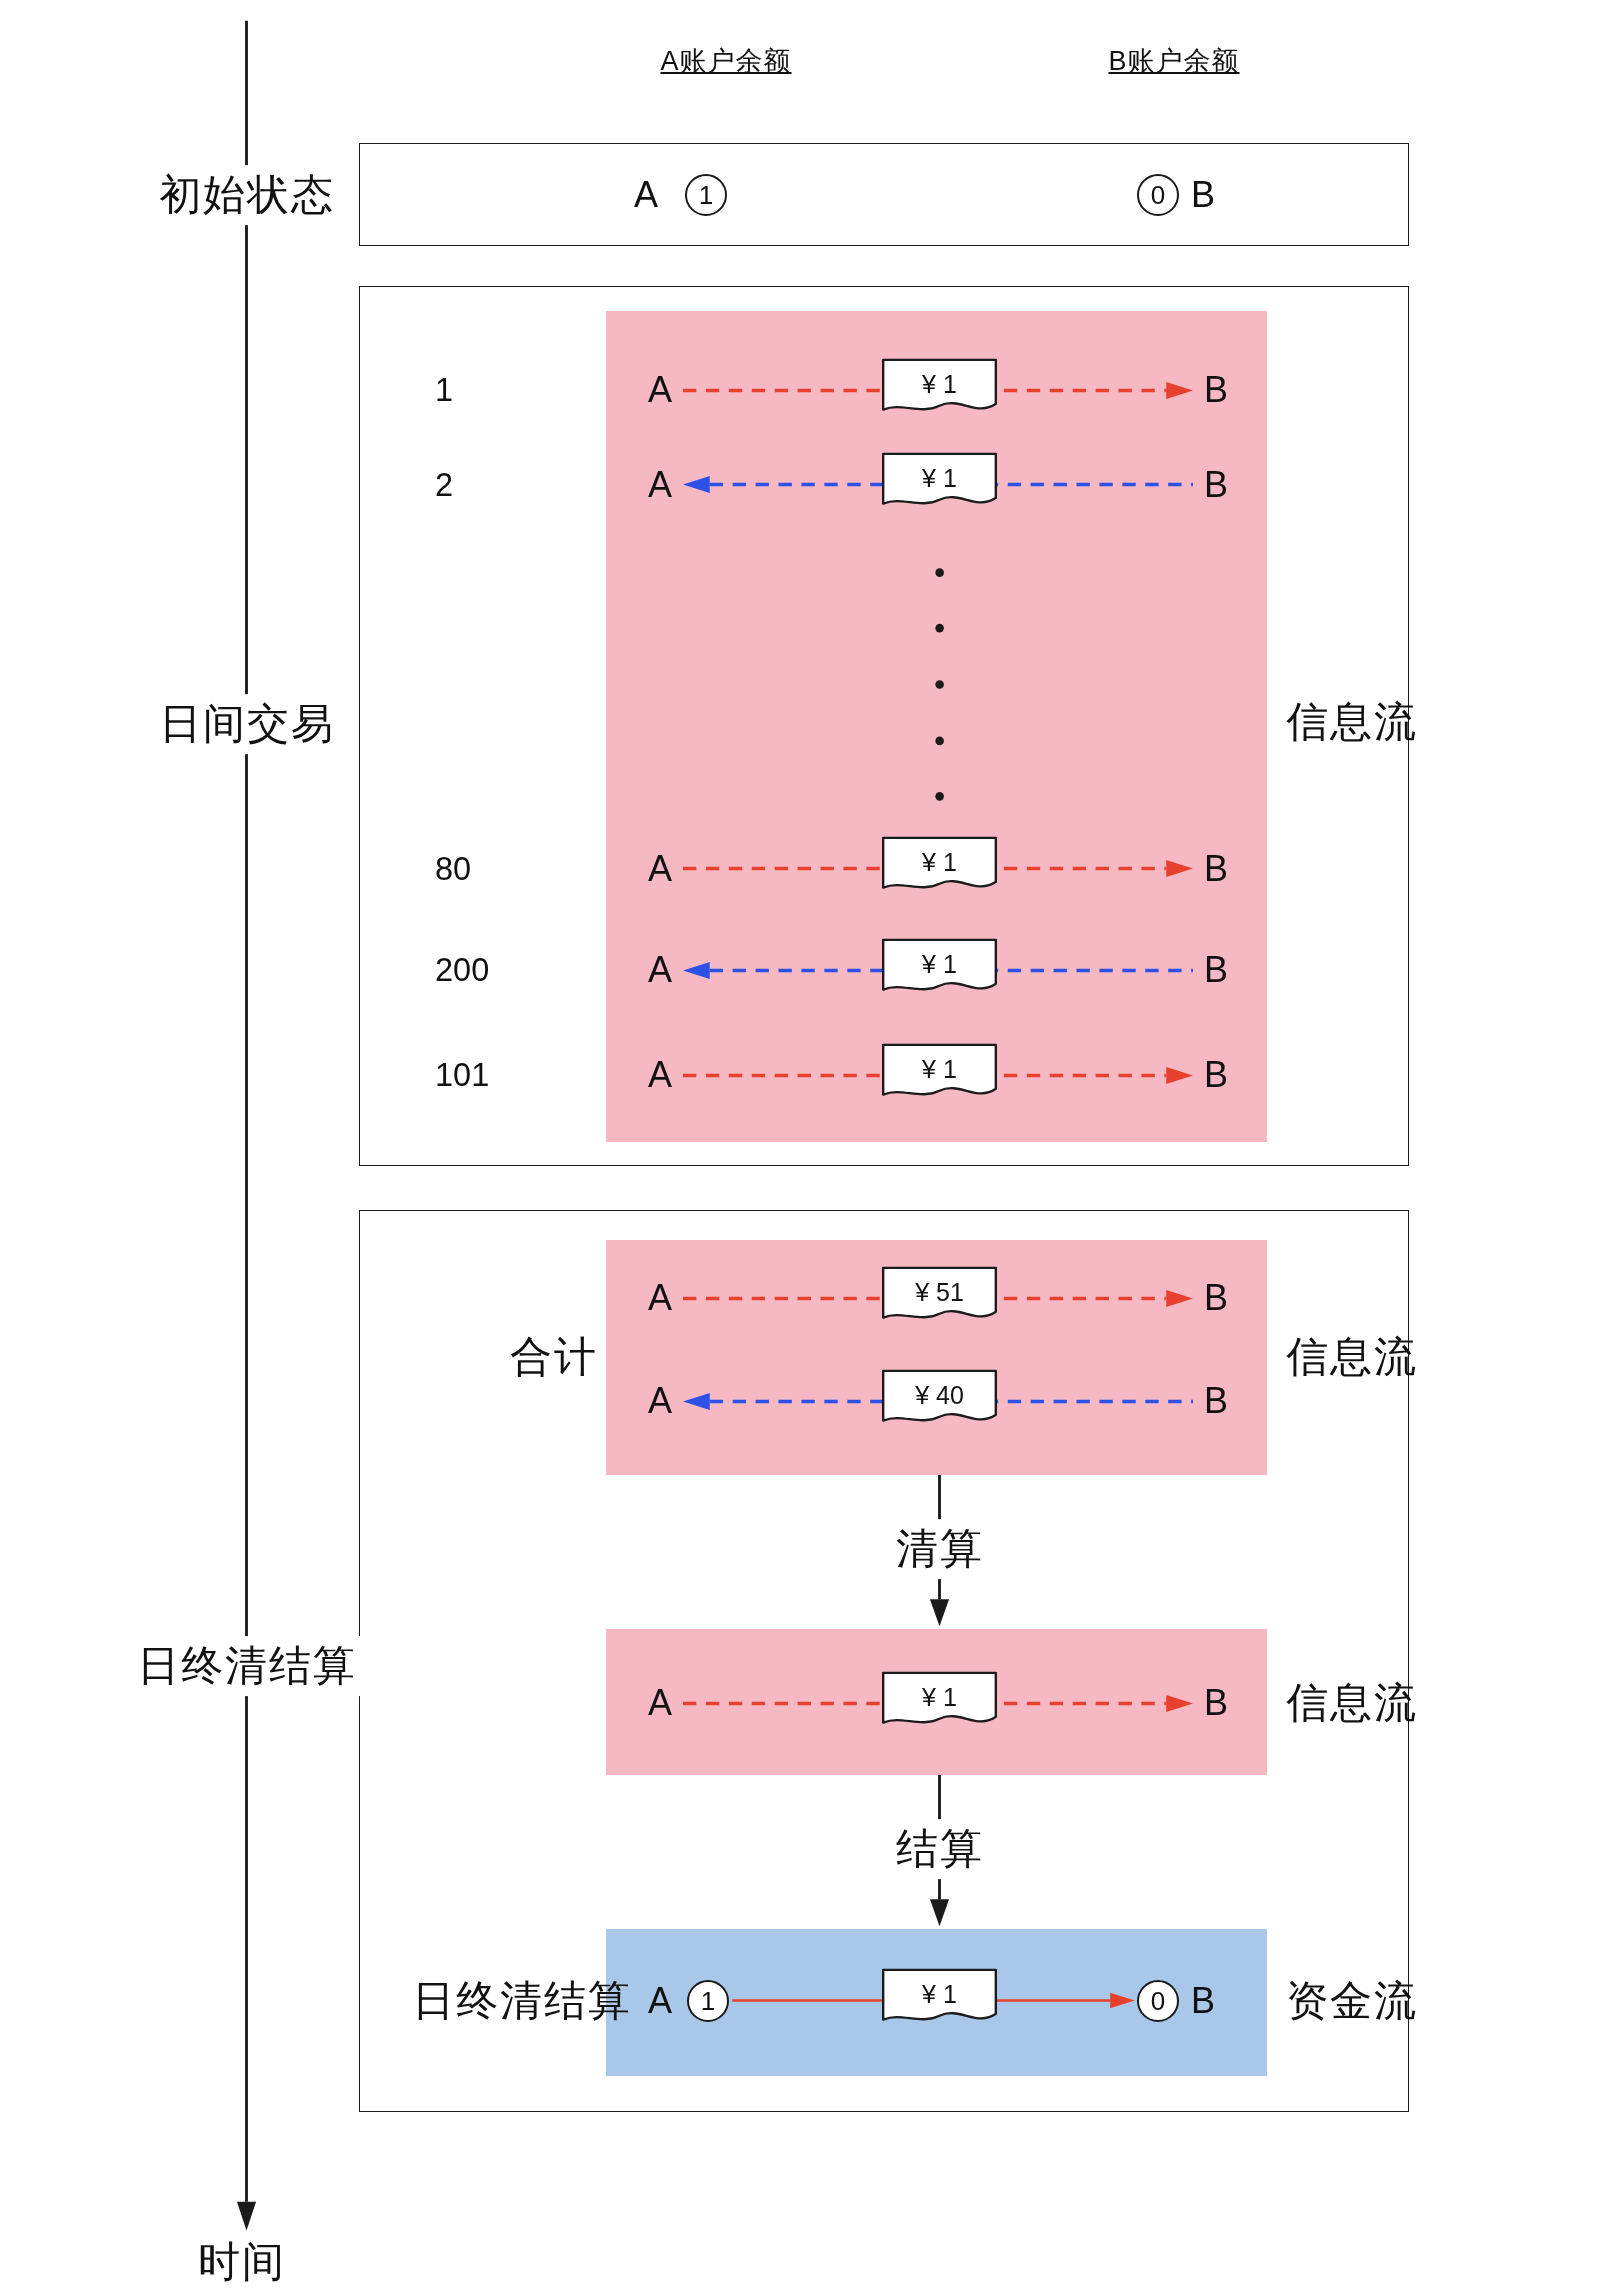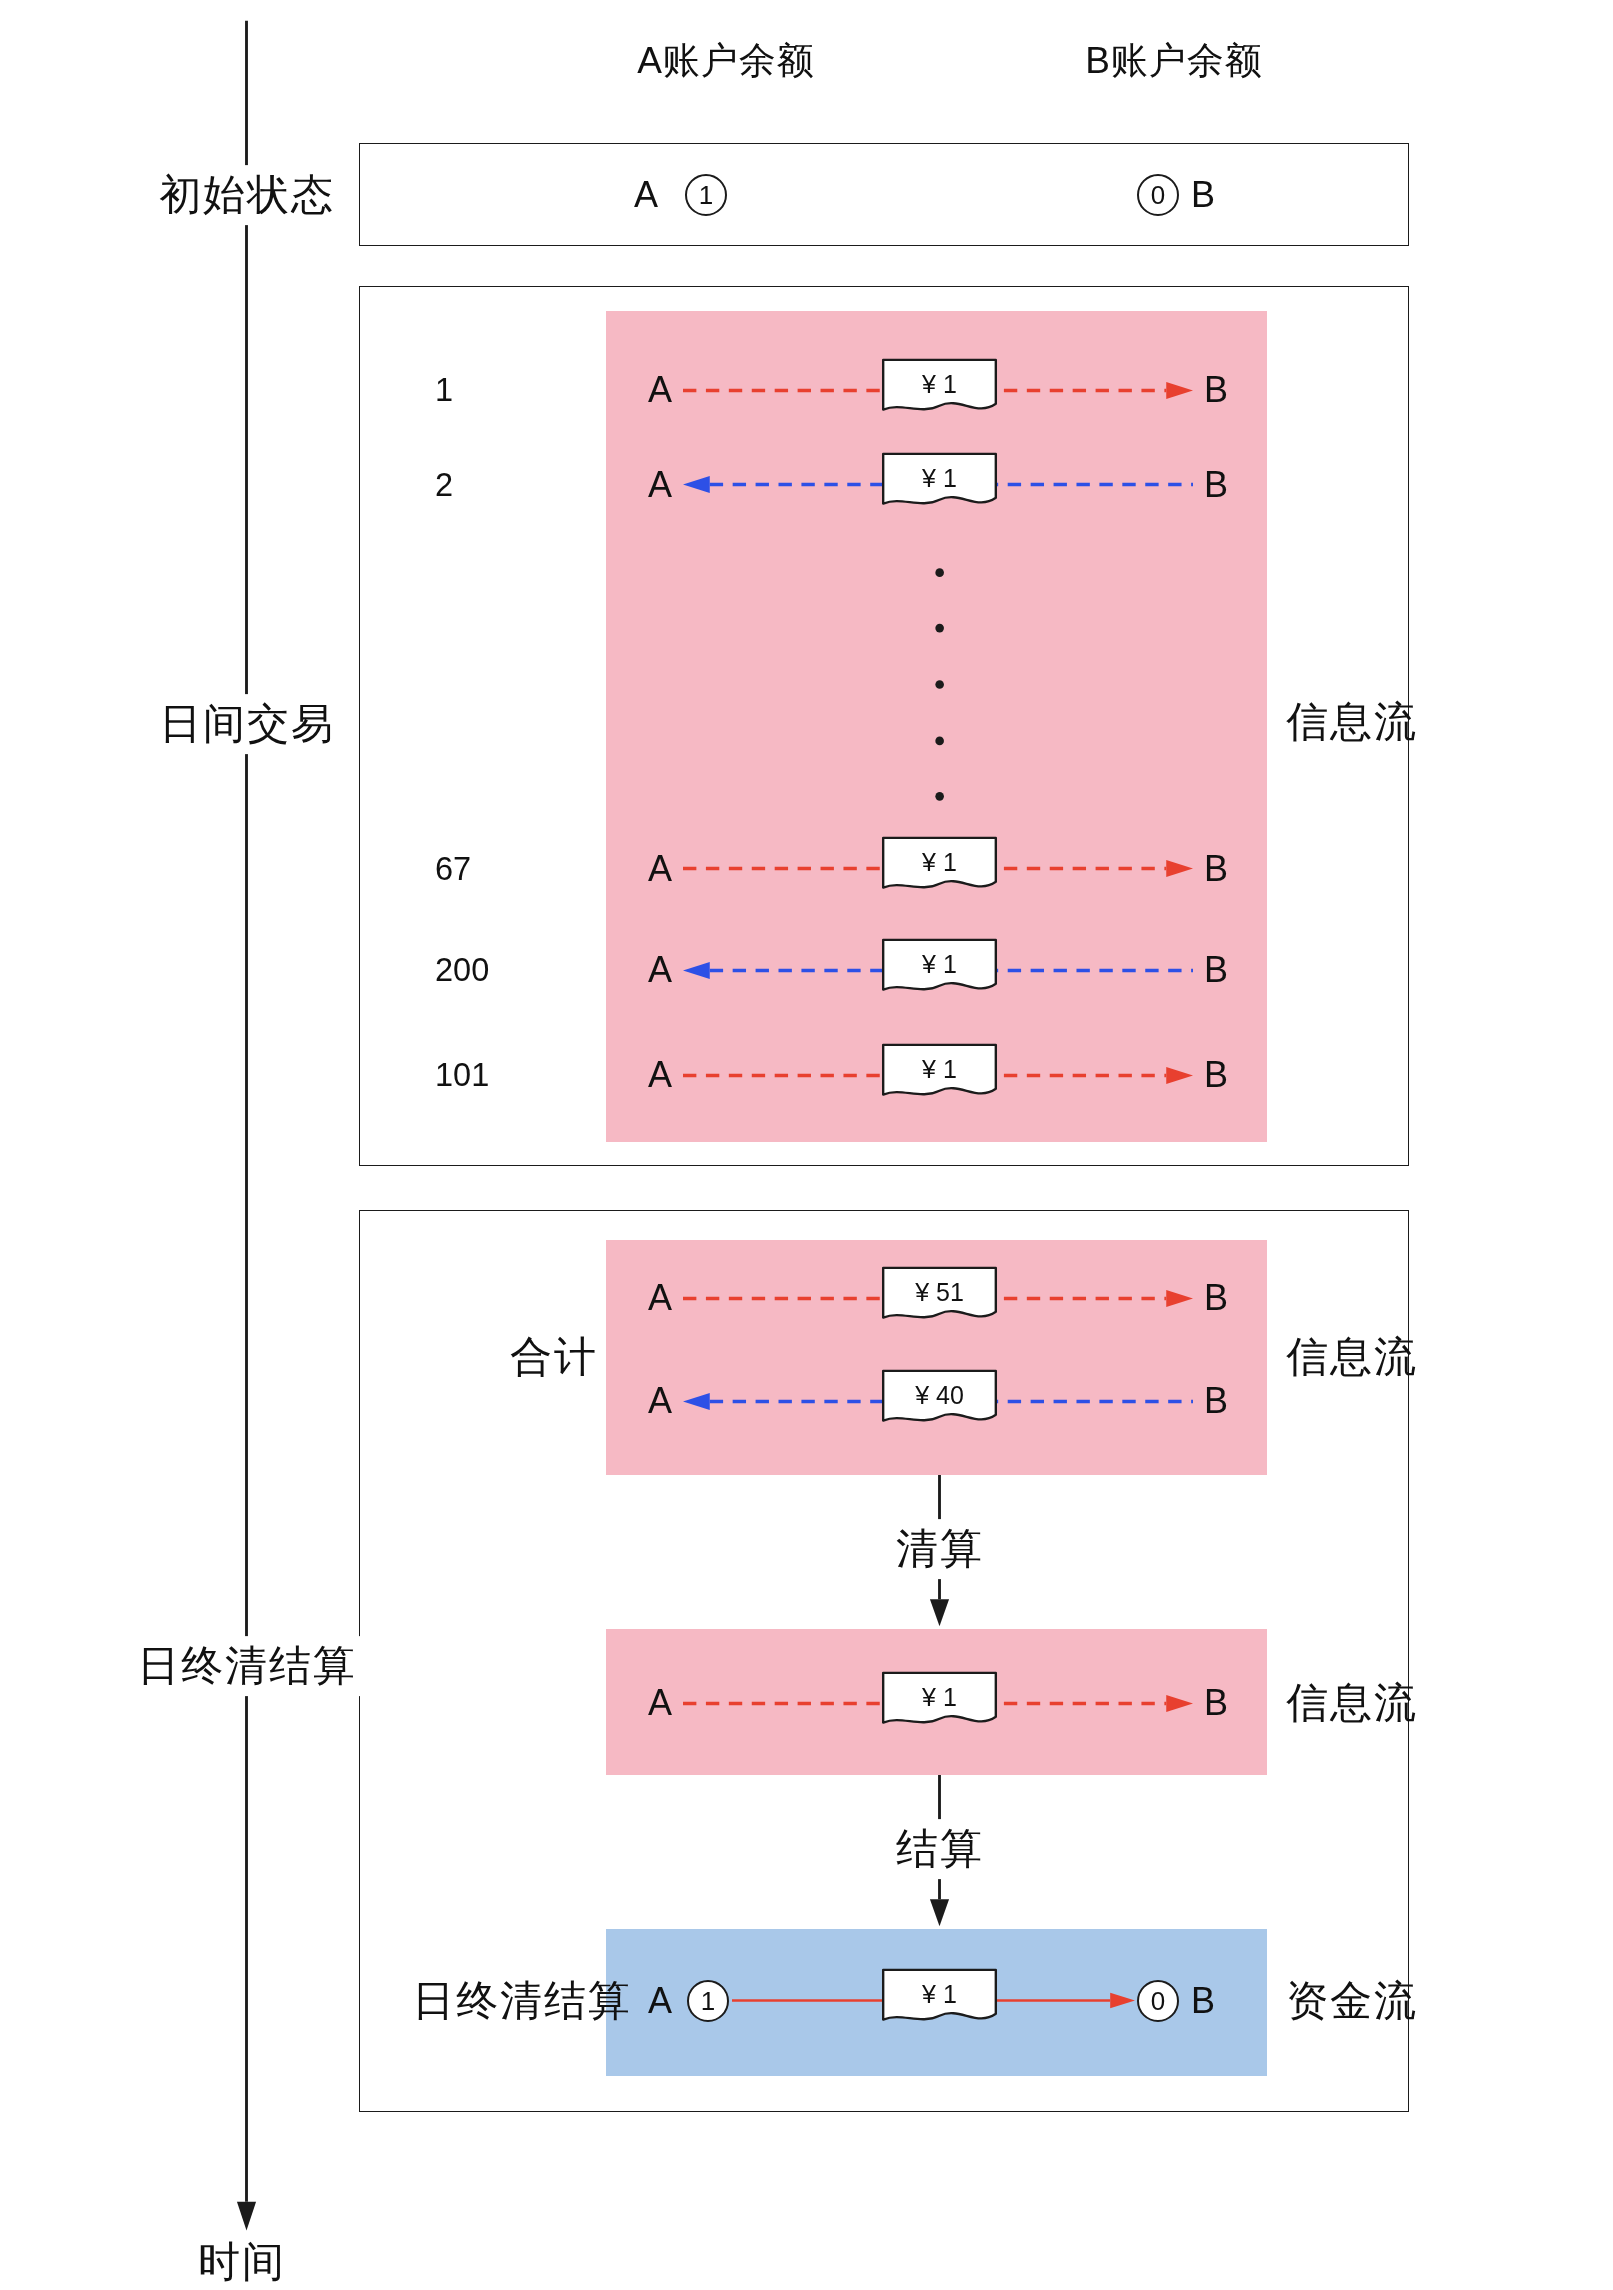--- a/index.html
+++ b/index.html
@@ -8,21 +8,21 @@
     width:1614px;height:2290px;
     background:#fff;
     font-family:"Liberation Sans","DejaVu Sans",sans-serif;
     color:var(--text,#111);
     overflow:hidden;
   }
   .abs{position:absolute;}
   .cc{position:absolute;transform:translate(-50%,-50%);white-space:nowrap;}
   .cl{position:absolute;transform:translateY(-50%);white-space:nowrap;}
   .zh{font-size:42px;letter-spacing:1.9px;}
-  .hdr{font-size:37px;letter-spacing:1px;}
+  .hdr{font-size:27px;letter-spacing:1px;text-decoration:underline;}
   .node{font-size:36px;}
   .seq{font-size:32.5px;}
   .onln{background:#fff;padding:1.9px 9.6px;}
   .frame{position:absolute;border:1.9px solid var(--line,#1b1b1b);background:#fff;box-sizing:border-box;}
   .panel{position:absolute;}
   .panel.pink{background:var(--pink,#F6B9C4);}
   .panel.blue{background:var(--blue-panel,#A9C8E9);}
   .dashed{stroke-dasharray:14 10;}
   .l-red{stroke:var(--red-arrow,#E8402F);stroke-width:3.5;}
   .f-red{fill:var(--red-arrow,#E8402F);}
@@ -106,21 +106,21 @@
   <span class="cc node" style="left:1216px;top:485px">B</span>
 
   <svg class="abs" style="left:932px;top:565px" width="15.3" height="239" viewBox="0 0 16 250">
     <circle class="f-black" cx="8" cy="8" r="4.5"></circle>
     <circle class="f-black" cx="8" cy="66" r="4.5"></circle>
     <circle class="f-black" cx="8" cy="125" r="4.5"></circle>
     <circle class="f-black" cx="8" cy="184" r="4.5"></circle>
     <circle class="f-black" cx="8" cy="242" r="4.5"></circle>
   </svg>
 
-  <span class="cl seq" style="left:435px;top:869px">67</span>
+  <span class="cl seq" style="left:435px;top:869px">80</span>
   <span class="cc node" style="left:660px;top:869px">A</span>
   <svg class="abs" style="left:683px;top:857px" width="510" height="23" viewBox="0 0 534 24">
     <line class="l-red dashed" x1="0" y1="12" x2="506" y2="12"></line>
       <polygon class="f-red" points="506,3 534,12 506,21"></polygon>
   </svg>
   <div class="doc abs" style="left:881px;top:836px">
     <svg width="117" height="63" viewBox="0 0 122 66">
         <path class="docpath" d="M2 2 H120 V48 C100 62 82 40 61 50 C40 60 22 46 2 54 Z"></path>
       </svg>
     <span class="amt">¥ 1</span>

